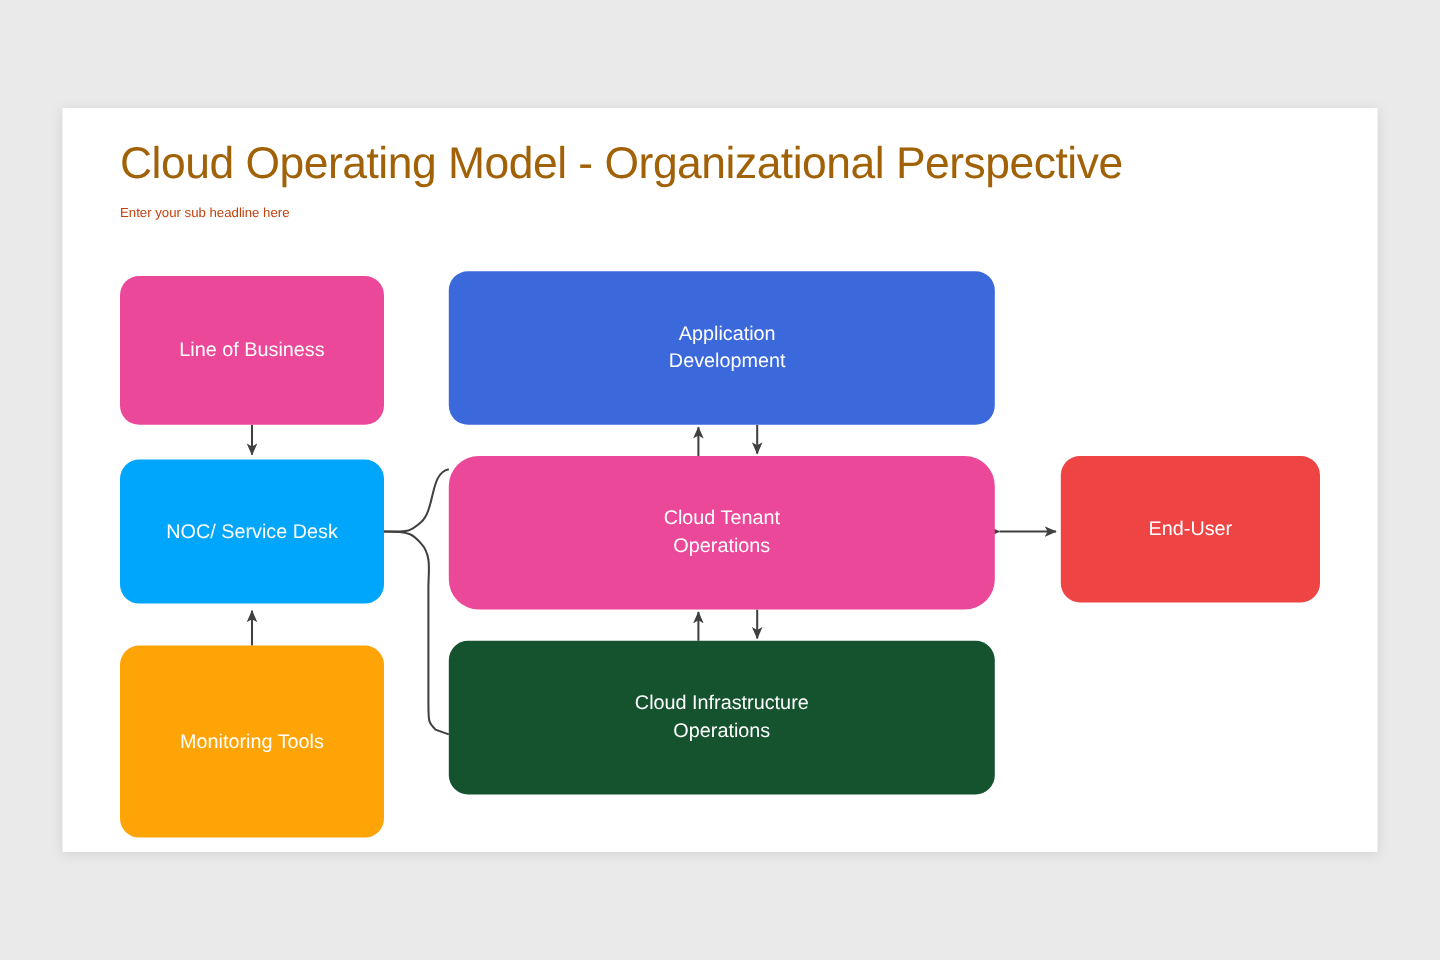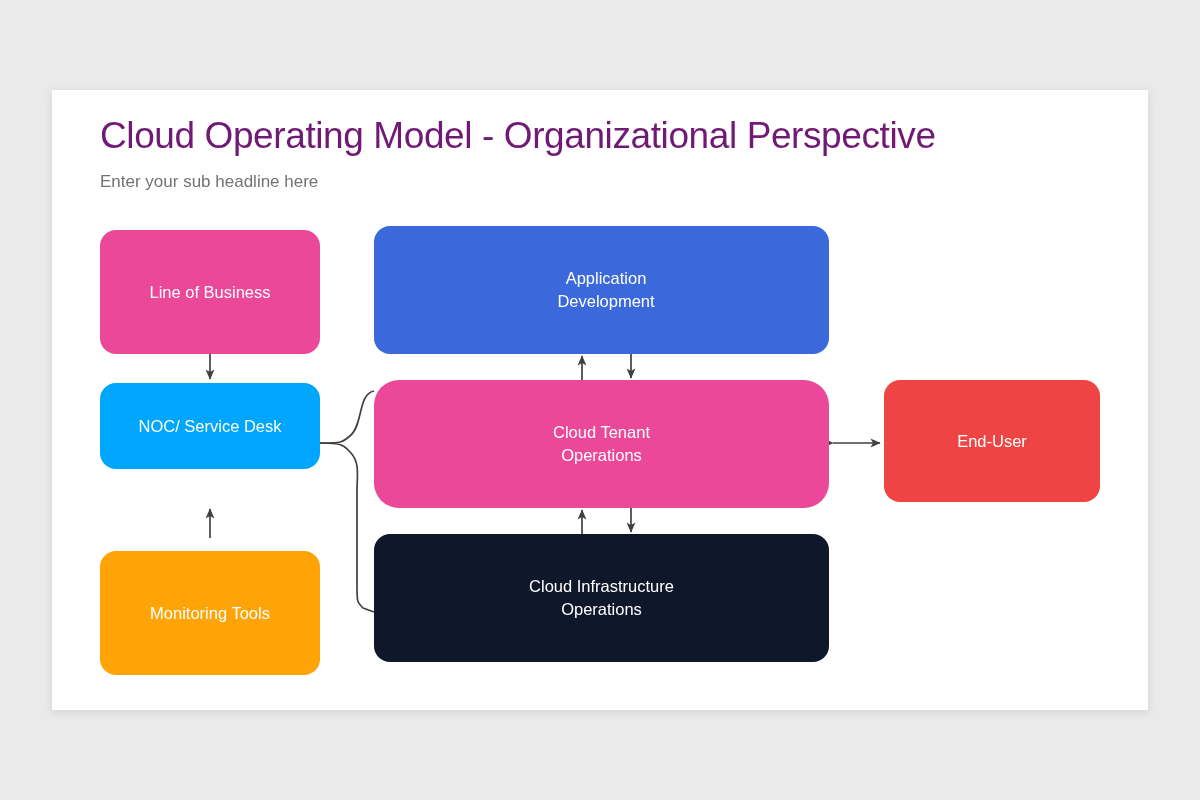--- a/index.html
+++ b/index.html
@@ -28,31 +28,31 @@
     height: 620px;
     background: #ffffff;
     box-shadow: 0 2px 10px rgba(0,0,0,0.10);
   }
   #slide-title {
     position: absolute;
     left: 48px;
     top: 25px;
     font-size: 37px;
     font-weight: 400;
-    color: #701a75;
+    color: #a16207;
     letter-spacing: -0.4px;
     white-space: nowrap;
   }
   #slide-subtitle {
     position: absolute;
     left: 48px;
     top: 82px;
-    font-size: 17px;
+    font-size: 11px;
     font-weight: 400;
-    color: #737373;
+    color: #c2410c;
     white-space: nowrap;
   }
   #diagram {
     position: absolute;
     left: 0; top: 0;
     width: 1096px;
     height: 620px;
   }
   #connector-layer {
     position: absolute;
@@ -115,37 +115,37 @@
 
       <div class="node" style="left:48px; top:140px; width:220px; height:124px; background:#ec4899;">
         <span class="node-label">Line of Business</span>
       </div>
 
       <div class="node" style="left:322px; top:136px; width:455px; height:128px; background:#3b68db;padding-left:21px;">
         <span class="node-label">Application
 Development</span>
       </div>
 
-      <div class="node" style="left:48px; top:293px; width:220px; height:86px; background:#00a6fb;">
+      <div class="node" style="left:48px; top:293px; width:220px; height:120px; background:#00a6fb;">
         <span class="node-label">NOC/ Service Desk</span>
       </div>
 
       <div class="node" style="left:322px; top:290px; width:455px; height:128px; background:#ec4899;border-radius:25px;">
         <span class="node-label">Cloud Tenant
 Operations</span>
       </div>
 
       <div class="node" style="left:832px; top:290px; width:216px; height:122px; background:#ef4444;">
         <span class="node-label">End-User</span>
       </div>
 
-      <div class="node" style="left:48px; top:461px; width:220px; height:124px; background:#ffa406;">
+      <div class="node" style="left:48px; top:448px; width:220px; height:160px; background:#ffa406;">
         <span class="node-label">Monitoring Tools</span>
       </div>
 
-      <div class="node" style="left:322px; top:444px; width:455px; height:128px; background:#0f172a;">
+      <div class="node" style="left:322px; top:444px; width:455px; height:128px; background:#14532d;">
         <span class="node-label">Cloud Infrastructure
 Operations</span>
       </div>
 
     </div>
   </div>
 </div>
 
 </body></html>

